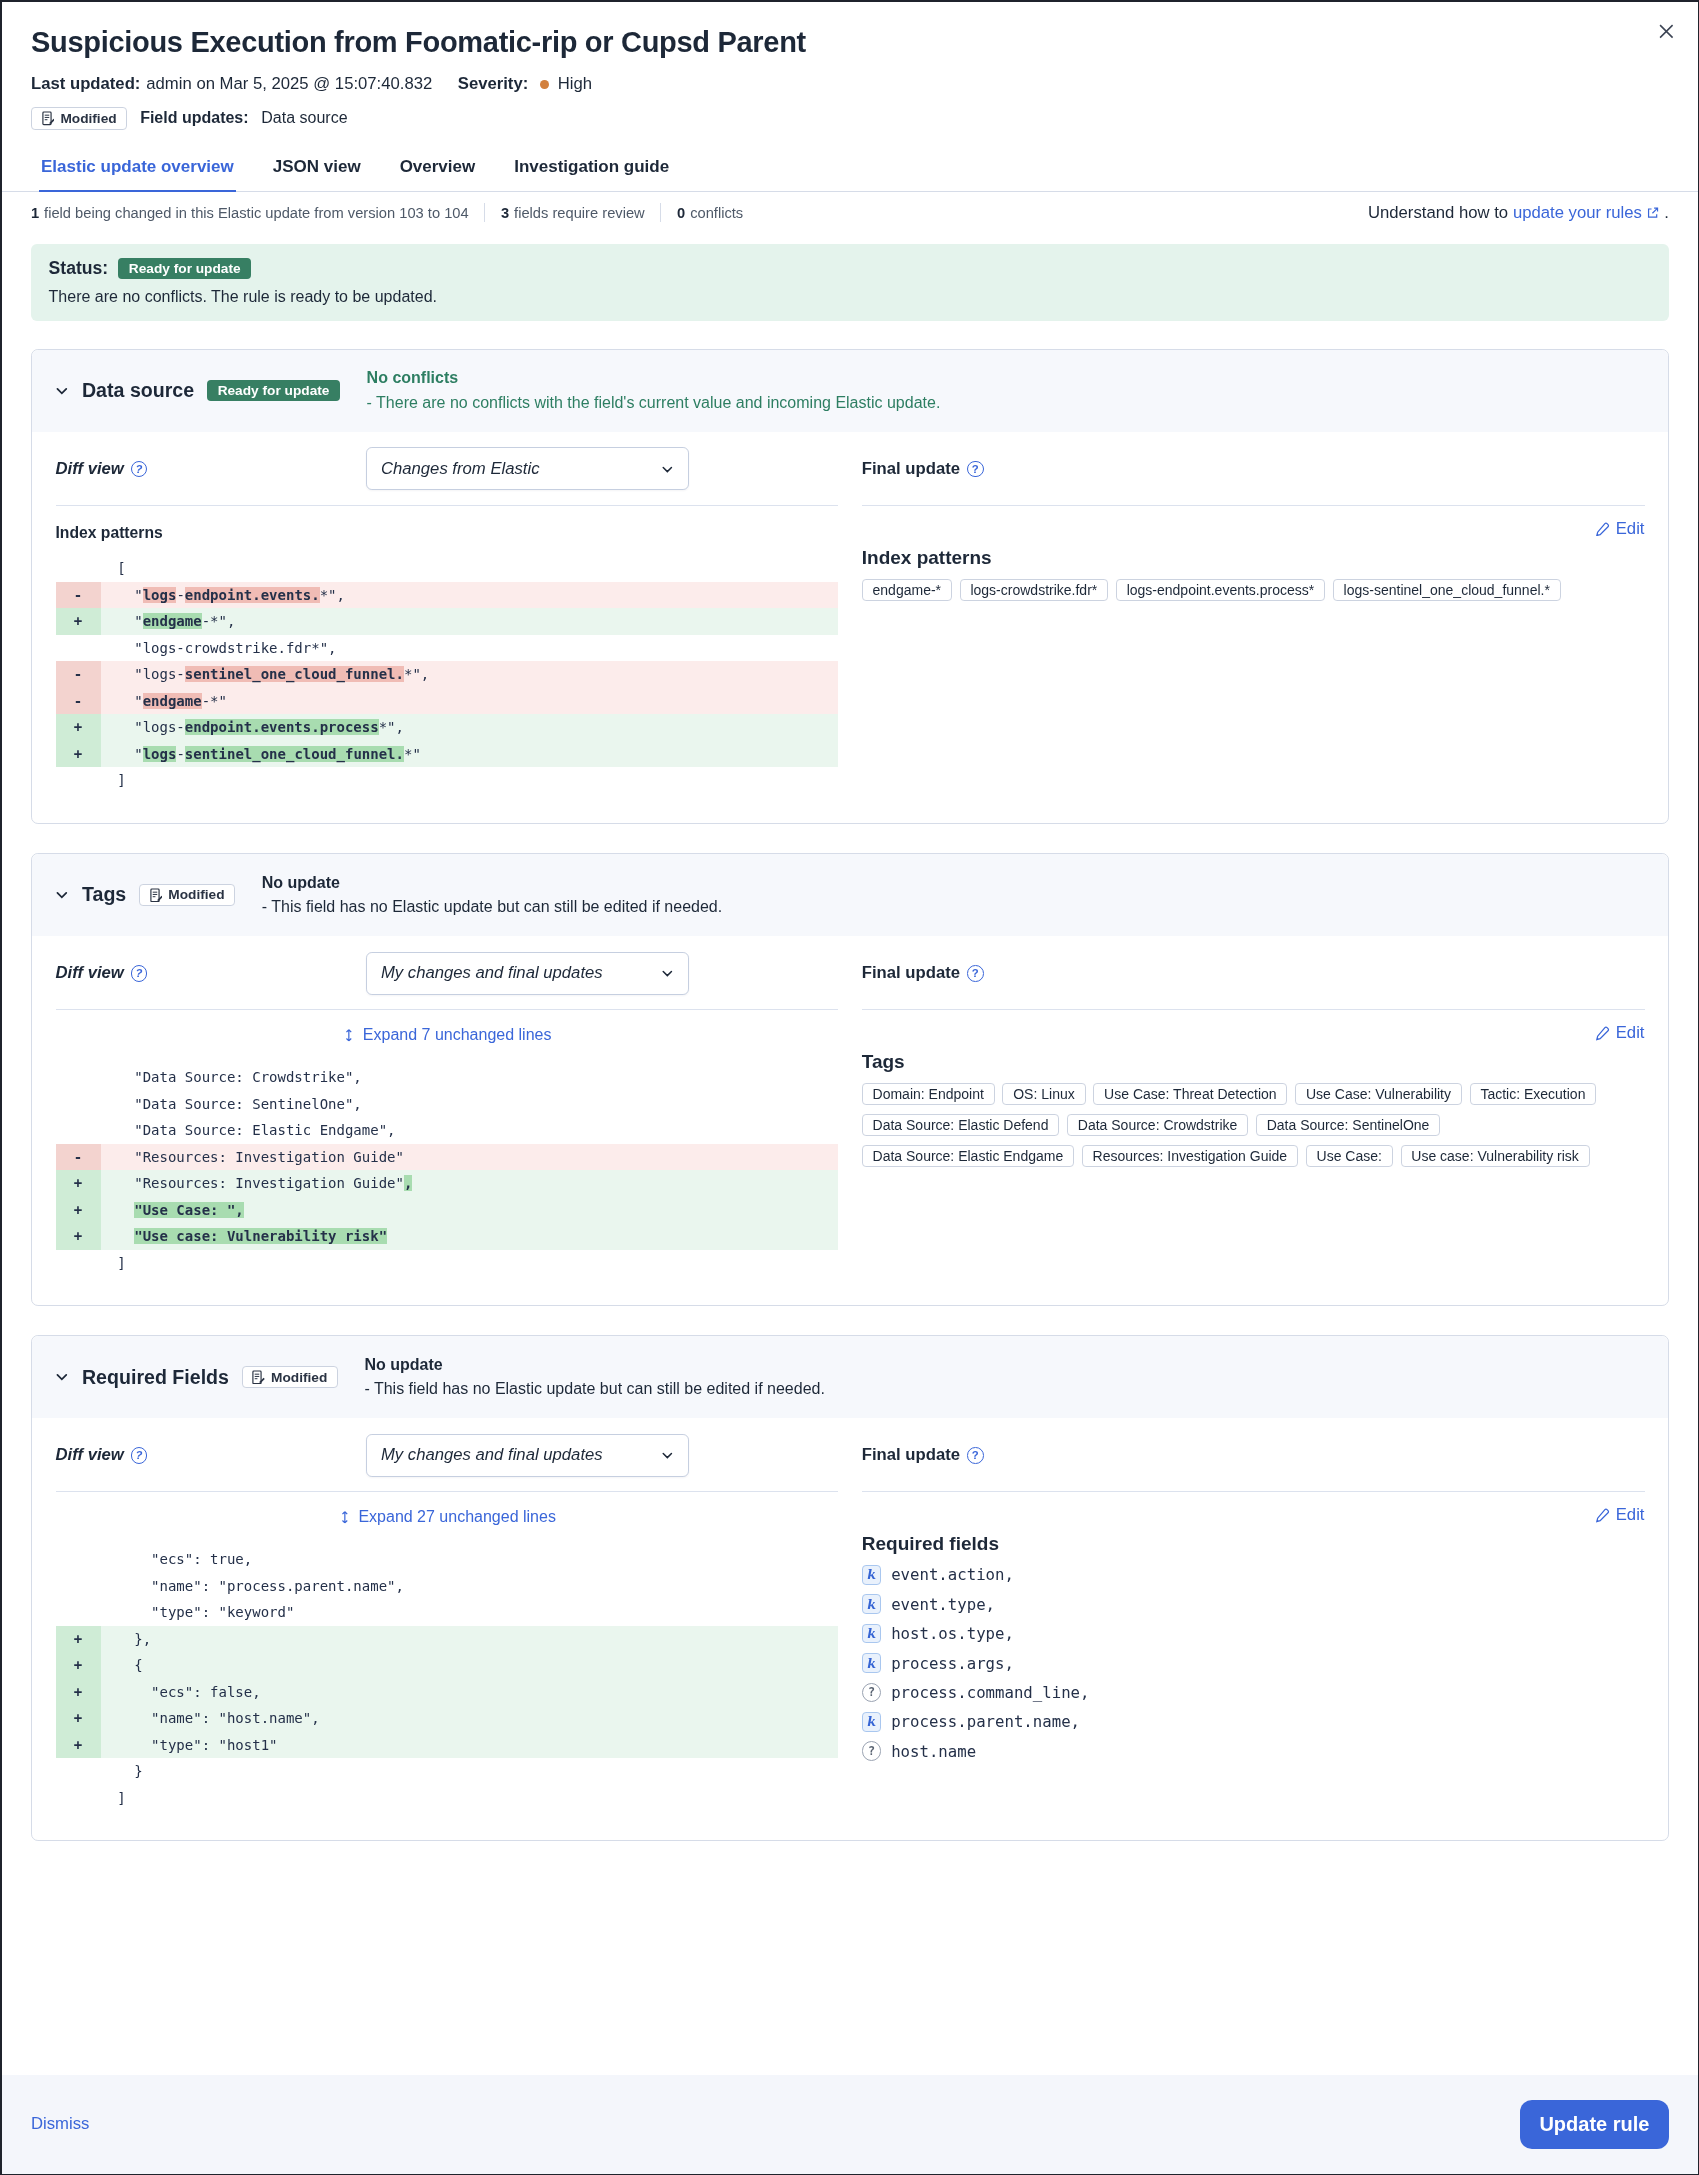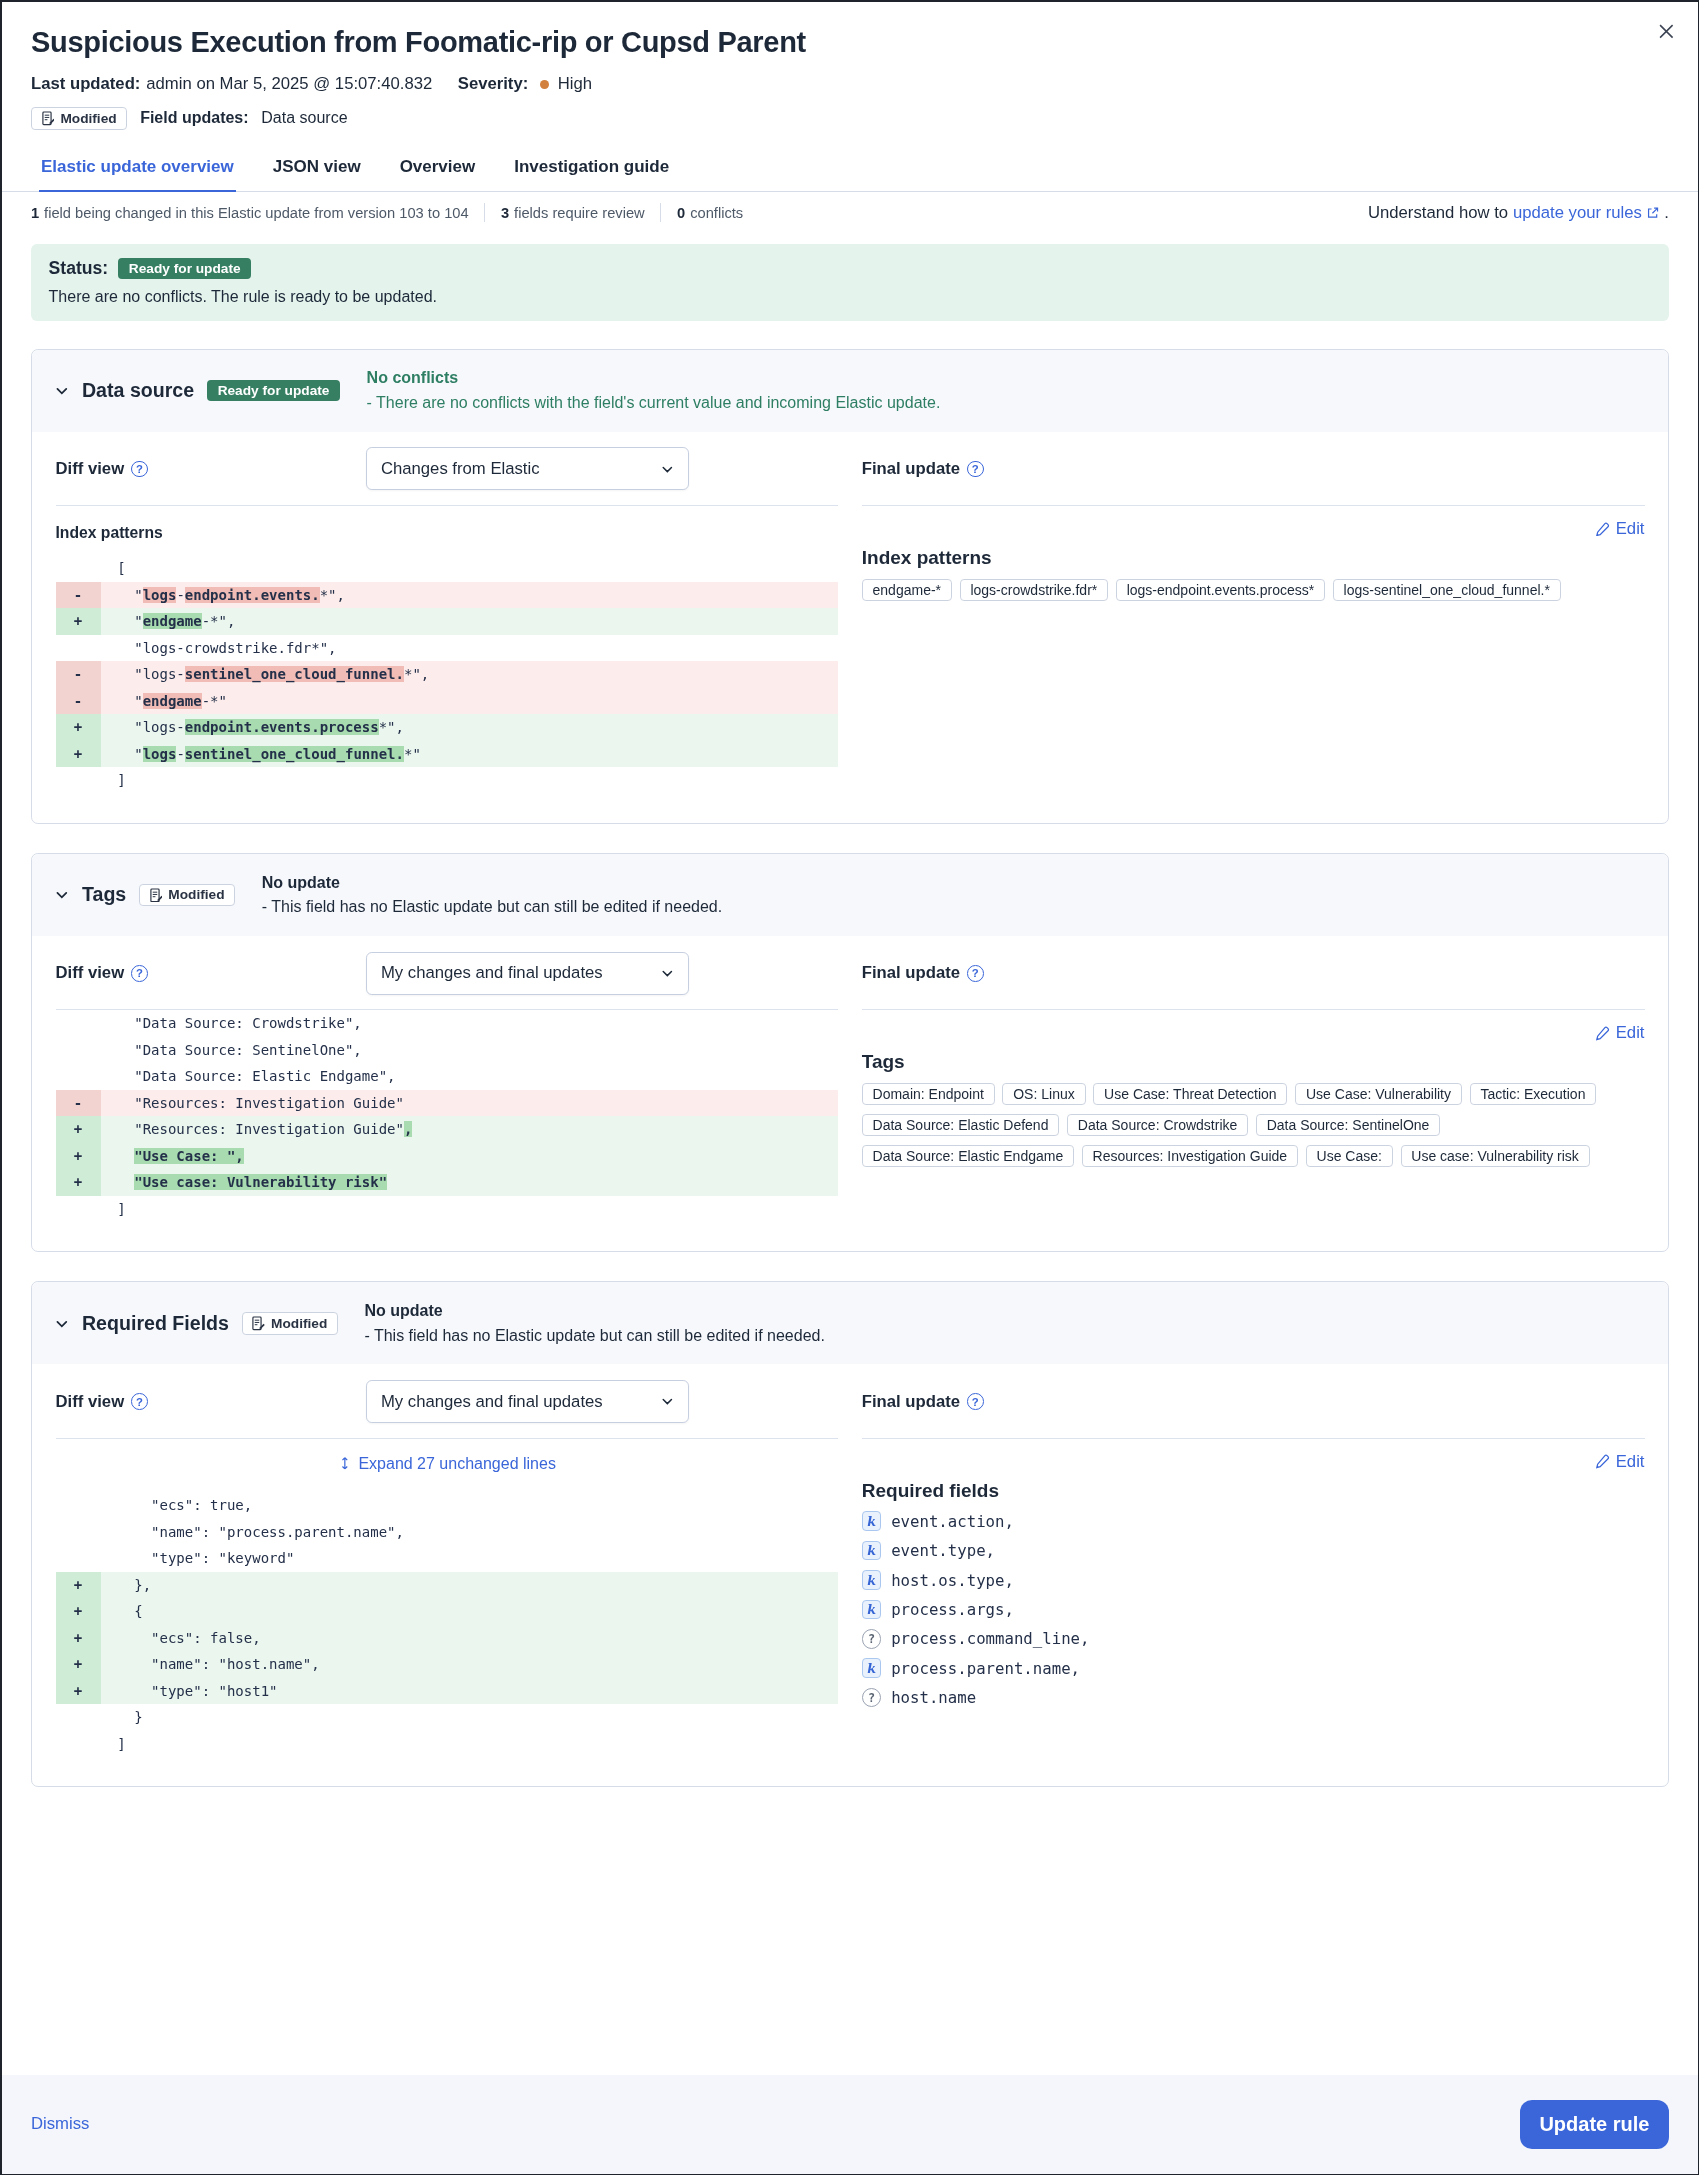--- a/index.html
+++ b/index.html
@@ -42,21 +42,21 @@
 
   .panel { border:1px solid #d6dce8; border-radius:6.9px; margin:0 29px 29px; background:#fff; }
   .panel-head { background:#f6f8fc; border-radius:6.9px 6.9px 0 0; padding:19.6px 21.6px; display:flex; align-items:center; gap:12.7px; cursor:pointer; }
   .sec-title { font-size:19.6px; font-weight:700; }
   .sec-status { display:flex; gap:6.9px; margin-left:13.7px; font-size:16px; align-items:baseline;flex-direction:column; }
   .sec-status.green { color:#2d7e62; }
   .sec-status b { font-weight:700; }
 
   .panel-body { display:flex; gap:23.5px; padding:15.7px 23.5px 29px; }
   .col { flex:1 1 0; min-width:0; }
-  .diffview-row { display:flex; justify-content:space-between; }
+  .diffview-row { display:flex; justify-content:space-between;font-style:italic; }
   .dv-label { display:flex; align-items:center; font-size:16.7px; font-weight:700; }
   .select { width:323px; margin-right:149px; height:43px; border:1px solid #c6cfe0; border-radius:5.9px; background:#fff; display:flex; align-items:center; justify-content:space-between; padding:0 13.7px; font-size:16.7px; cursor:pointer; box-shadow:0 1px 2px rgba(30,40,70,.05); }
   .fu-row { height:43px; display:flex; align-items:center; font-size:16.7px; font-weight:700; }
   hr.colrule { border:none; border-top:1px solid #dce2ee; margin:14.7px 0 0; }
   .qicon { width:16.7px; height:16.7px; border-radius:50%; border:1.2px solid #3a66d9; color:#3a66d9; font-size:11.3px; font-weight:700; display:inline-flex; align-items:center; justify-content:center; margin-left:6.9px; flex:0 0 auto; }
 
   .subfield-label { font-size:15.7px; font-weight:700; margin:17.6px 0 11.8px; }
   .diff { font-family:"DejaVu Sans Mono", monospace; font-size:14px; color:#243049; margin-top:13.7px; }
   .dline { display:flex; line-height:26.5px; }
   .gut { flex:0 0 45px; text-align:center; font-weight:700; }
@@ -282,20 +282,28 @@
             <span class="qicon">?</span>
           </span>
           <div class="select">
             <span>My changes and final updates</span>
             <svg width="14.7" height="14.7" viewBox="0 0 16 16">
                 <path d="M3.5 6l4.5 4.5L12.5 6" fill="none" stroke="#1d2838" stroke-width="1.6" stroke-linecap="round"></path>
               </svg>
           </div>
         </div>
         <hr class="colrule">
+        <div class="expand-row">
+          <a class="expand-link">
+            <svg width="13.7" height="14.7" viewBox="0 0 16 16">
+                <path d="M8 1.5v13M8 1.5L5.2 4.3M8 1.5l2.8 2.8M8 14.5l-2.8-2.8M8 14.5l2.8-2.8" stroke="#3a66d9" stroke-width="1.4" fill="none"></path>
+              </svg>
+            <span>Expand 7 unchanged lines</span>
+          </a>
+        </div>
         <div class="diff" style="margin-top:0;">
             <div class="dline ctx">
               <span class="gut"></span>
               <span class="code"><span>    "Data Source: Crowdstrike",</span></span>
             </div>
             <div class="dline ctx">
               <span class="gut"></span>
               <span class="code"><span>    "Data Source: SentinelOne",</span></span>
             </div>
             <div class="dline ctx">

